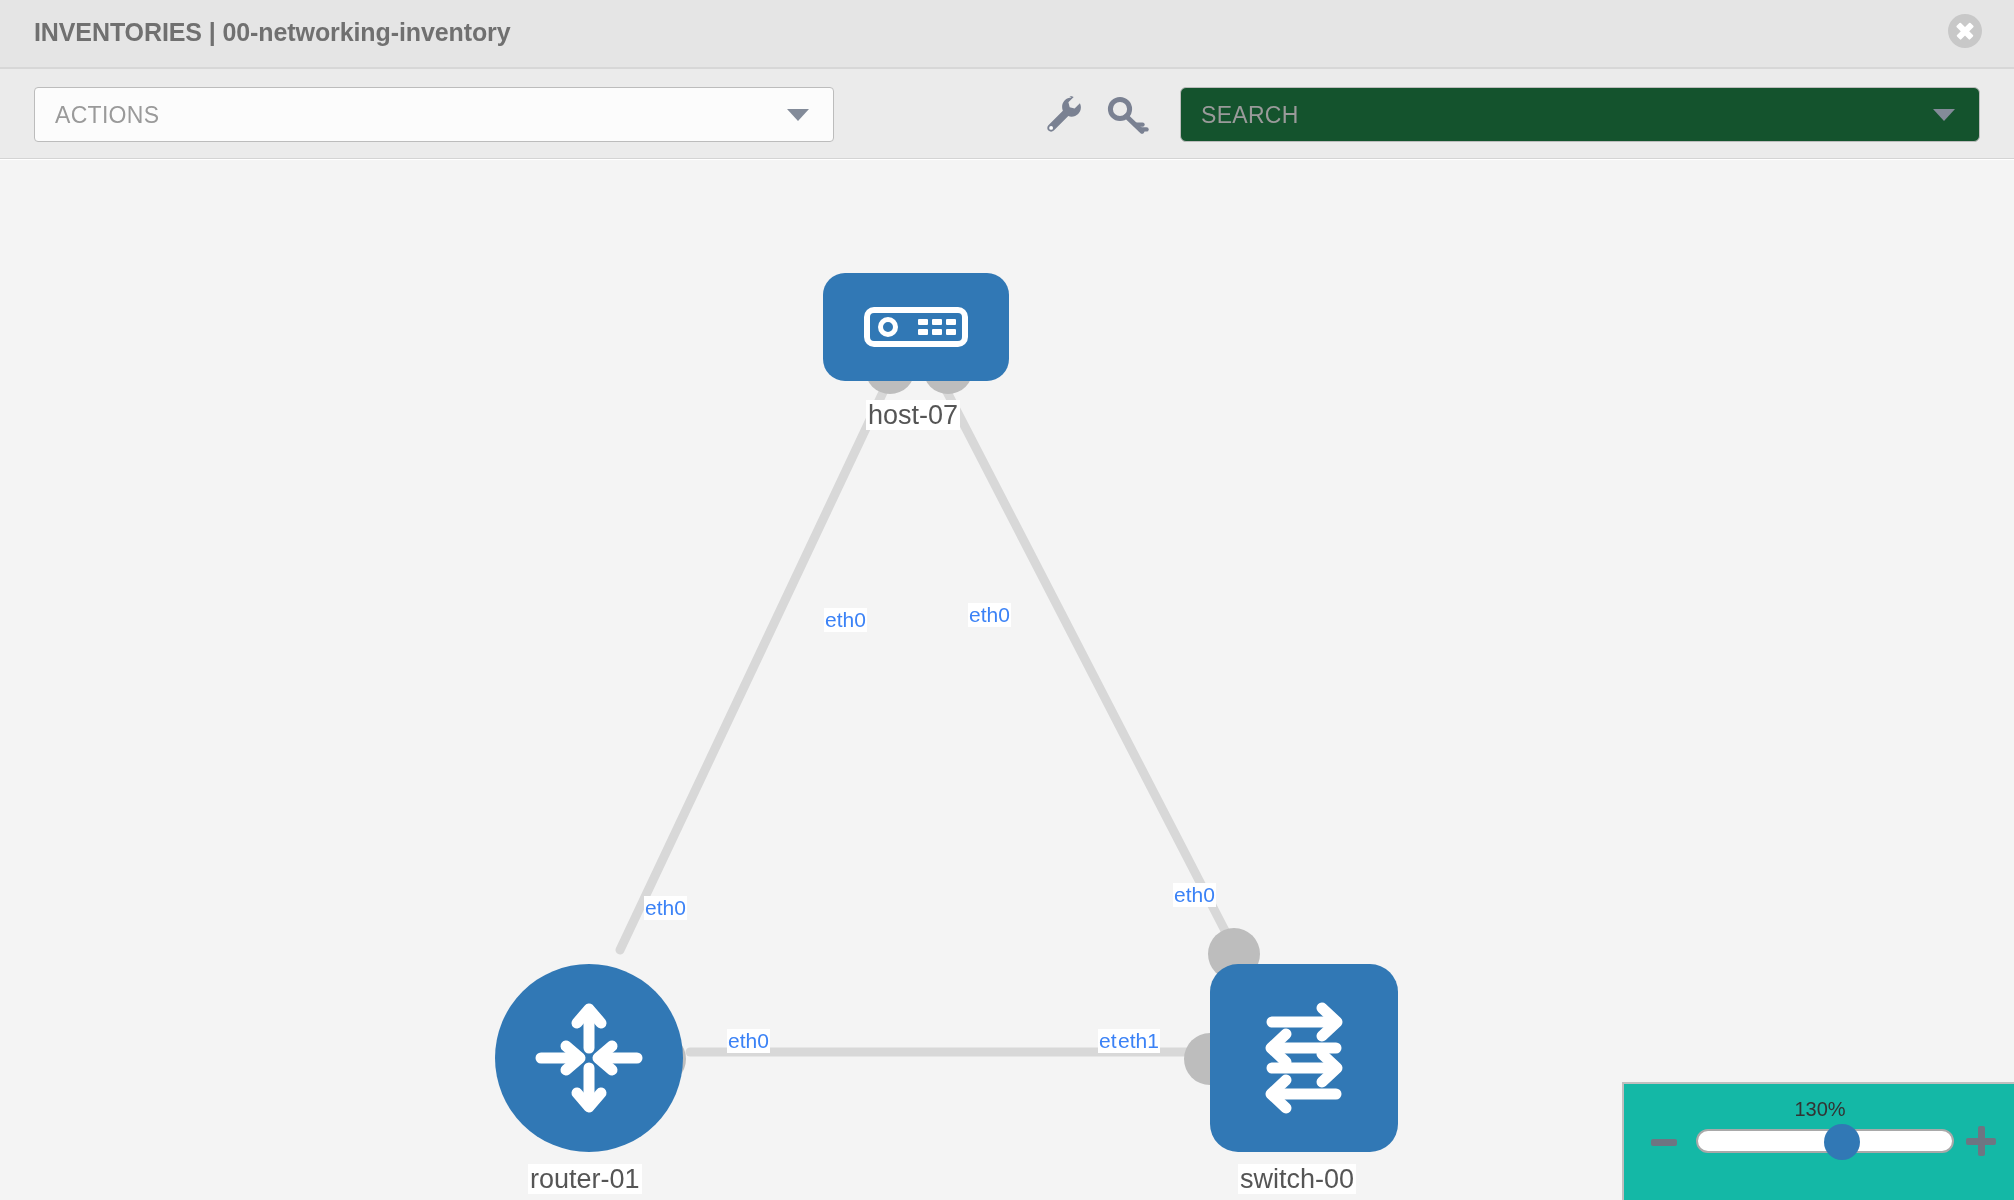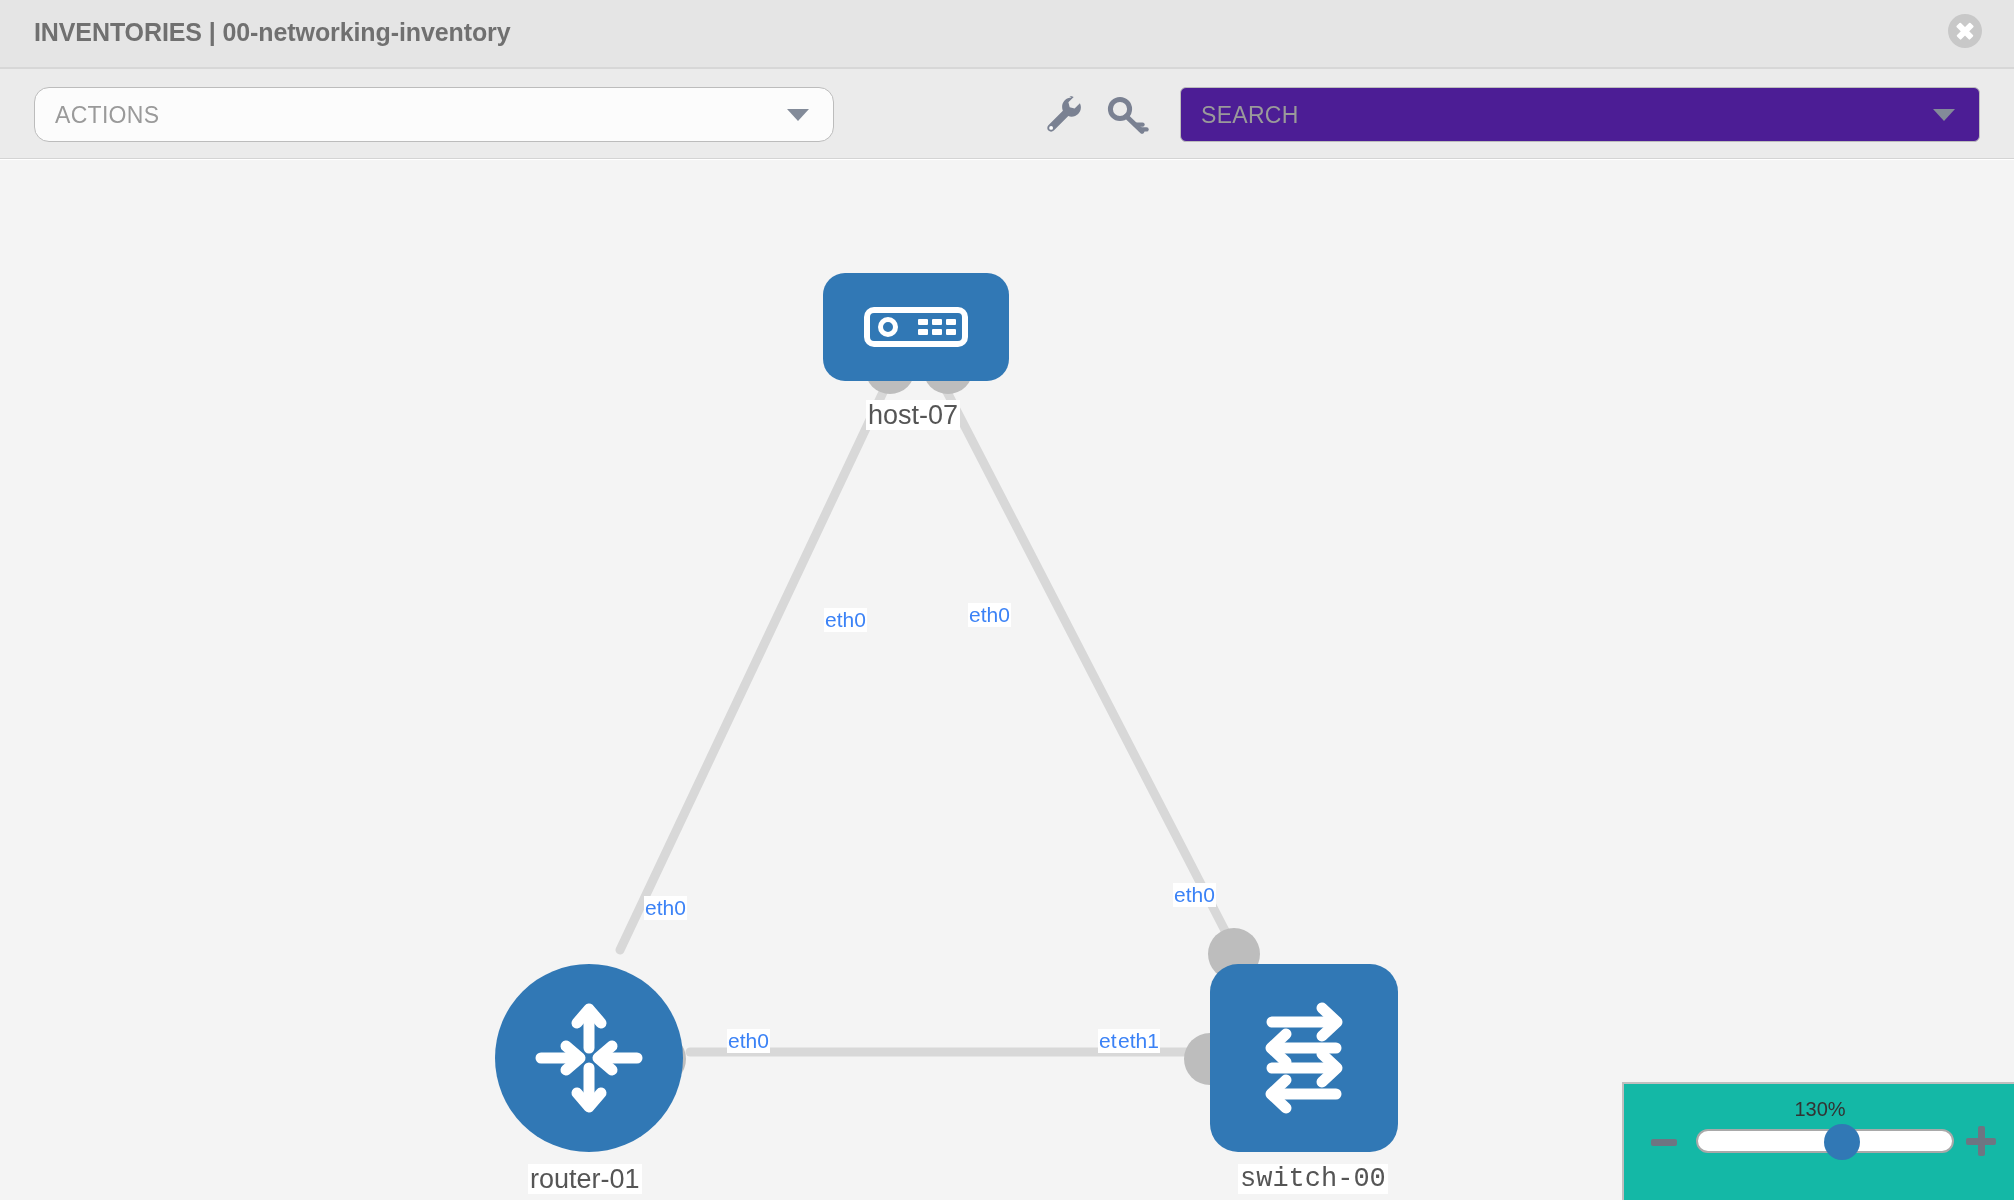--- a/index.html
+++ b/index.html
@@ -43,21 +43,21 @@
     position: absolute; top: 69px; left: 0;
     width: 2014px; height: 90px;
     background: #ebebeb;
     border-bottom: 1px solid #d4d4d4;
   }
   #actions-select {
     position: absolute; left: 34px; top: 18px;
     width: 800px; height: 55px;
     background: #fcfcfc;
     border: 1px solid #bcbcbc;
-    border-radius: 15px;
+    border-radius: 4px;
   }
   #actions-select .label {
     position: absolute; left: 20px; top: 14px;
     font-size: 23px; color: #9a9a9a;
     letter-spacing: 0.3px;
   }
   .caret {
     position: absolute; right: 24px; top: 50%;
     transform: translateY(-50%);
     width: 0; height: 0;
@@ -68,21 +68,21 @@
   .tool-icon {
     position: absolute; top: 18px;
     width: 54px; height: 55px;
     cursor: pointer;
   }
   #wrench-icon { left: 1035px; }
   #key-icon    { left: 1100px; }
   #search-box {
     position: absolute; left: 1180px; top: 18px;
     width: 800px; height: 55px;
-    background: #4c1d95;
+    background: #14532d;
     border: 1px solid #bcbcbc;
     border-radius: 6px;
   }
   #search-box .label {
     position: absolute; left: 20px; top: 14px;
     font-size: 23px; color: #9a9a9a;
     letter-spacing: 0.3px;
   }
 
   
@@ -277,21 +277,21 @@
           <path d="M92 50 H28"></path>
           <path d="M42 36 L27 50 L42 64"></path>
 
           <path d="M28 70 H92"></path>
           <path d="M78 56 L93 70 L78 84"></path>
           <path d="M92 96 H28"></path>
           <path d="M42 82 L27 96 L42 110"></path>
         </g>
       </svg>
     </div>
-    <div class="node-label" style="left:28px; top:200px;font-family:Liberation Mono, monospace;">switch-00</div>
+    <div class="node-label" style="left:28px; top:200px;">switch-00</div>
   </div>
 
   <div class="edge-label" style="left:824px;  top:448px;">eth0</div>
   <div class="edge-label" style="left:968px;  top:443px;">eth0</div>
   <div class="edge-label" style="left:644px;  top:736px;">eth0</div>
   <div class="edge-label" style="left:1173px; top:723px;">eth0</div>
   <div class="edge-label" style="left:727px;  top:869px;">eth0</div>
   <div class="edge-label" style="left:1098px; top:869px;">eth</div>
   <div class="edge-label" style="left:1117px; top:869px;">eth1</div>
 </div>

